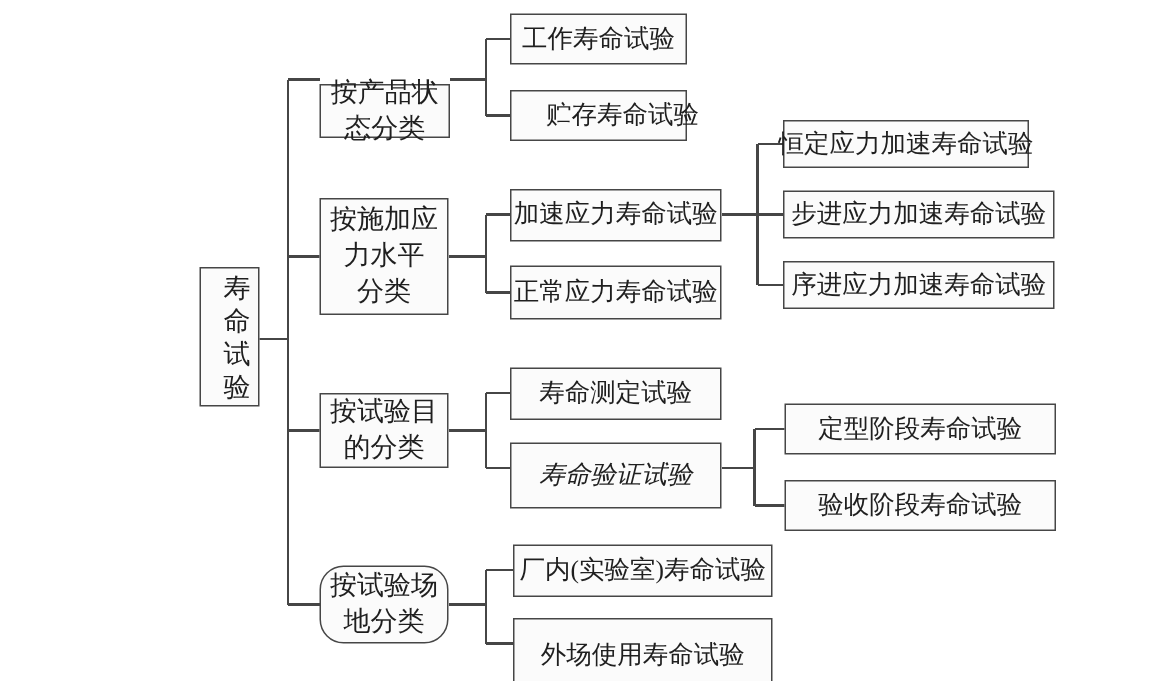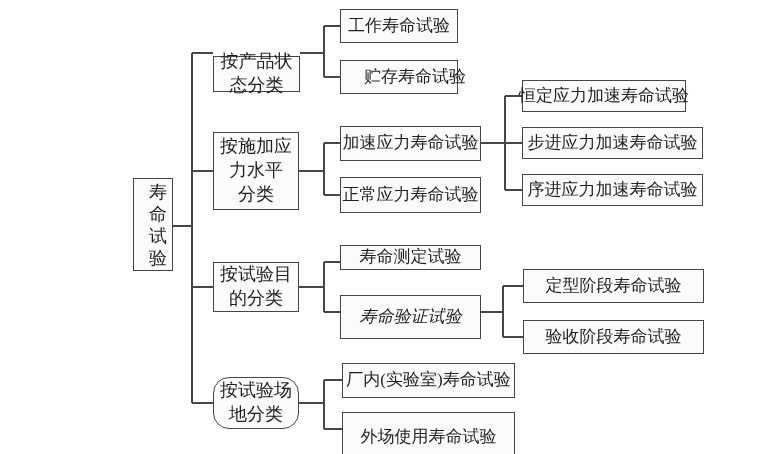--- a/index.html
+++ b/index.html
@@ -59,21 +59,21 @@
   
   .root-node   { left: 133px; top: 178px; width: 40px;  height: 93px; }
   .cat-1       { left: 213px; top: 28px;  width: 87px;  height: 36px; margin-top: 28px; }
   .cat-2       { left: 213px; top: 132px; width: 86px;  height: 78px; }
   .cat-3       { left: 213px; top: 262px; width: 86px;  height: 50px; }
   .cat-4       { left: 213px; top: 377px; width: 86px;  height: 52px; border-radius: 16px; }
   .b-work      { left: 340px; top: 9px;   width: 118px; height: 34px; }
   .b-storage   { left: 340px; top: 60px;  width: 118px; height: 34px; padding-left: 32px; }
   .b-accel     { left: 340px; top: 126px; width: 141px; height: 35px; }
   .b-normal    { left: 340px; top: 177px; width: 141px; height: 36px; }
-  .b-measure   { left: 340px; top: 245px; width: 141px; height: 25px; }
+  .b-measure   { left: 340px; top: 245px; width: 141px; height: 35px; }
   .b-verify    { left: 340px; top: 295px; width: 141px; height: 44px; font-style: italic; }
   .b-factory   { left: 342px; top: 363px; width: 173px; height: 35px; }
   .b-field     { left: 342px; top: 412px; width: 173px; height: 51px; }
   .b-const     { left: 522px; top: 80px;  width: 164px; height: 32px; }
   .b-step      { left: 522px; top: 127px; width: 181px; height: 32px; }
   .b-seq       { left: 522px; top: 174px; width: 181px; height: 32px; }
   .b-design    { left: 523px; top: 269px; width: 181px; height: 34px; }
   .b-accept    { left: 523px; top: 320px; width: 181px; height: 34px; }
 </style>
 </head>

